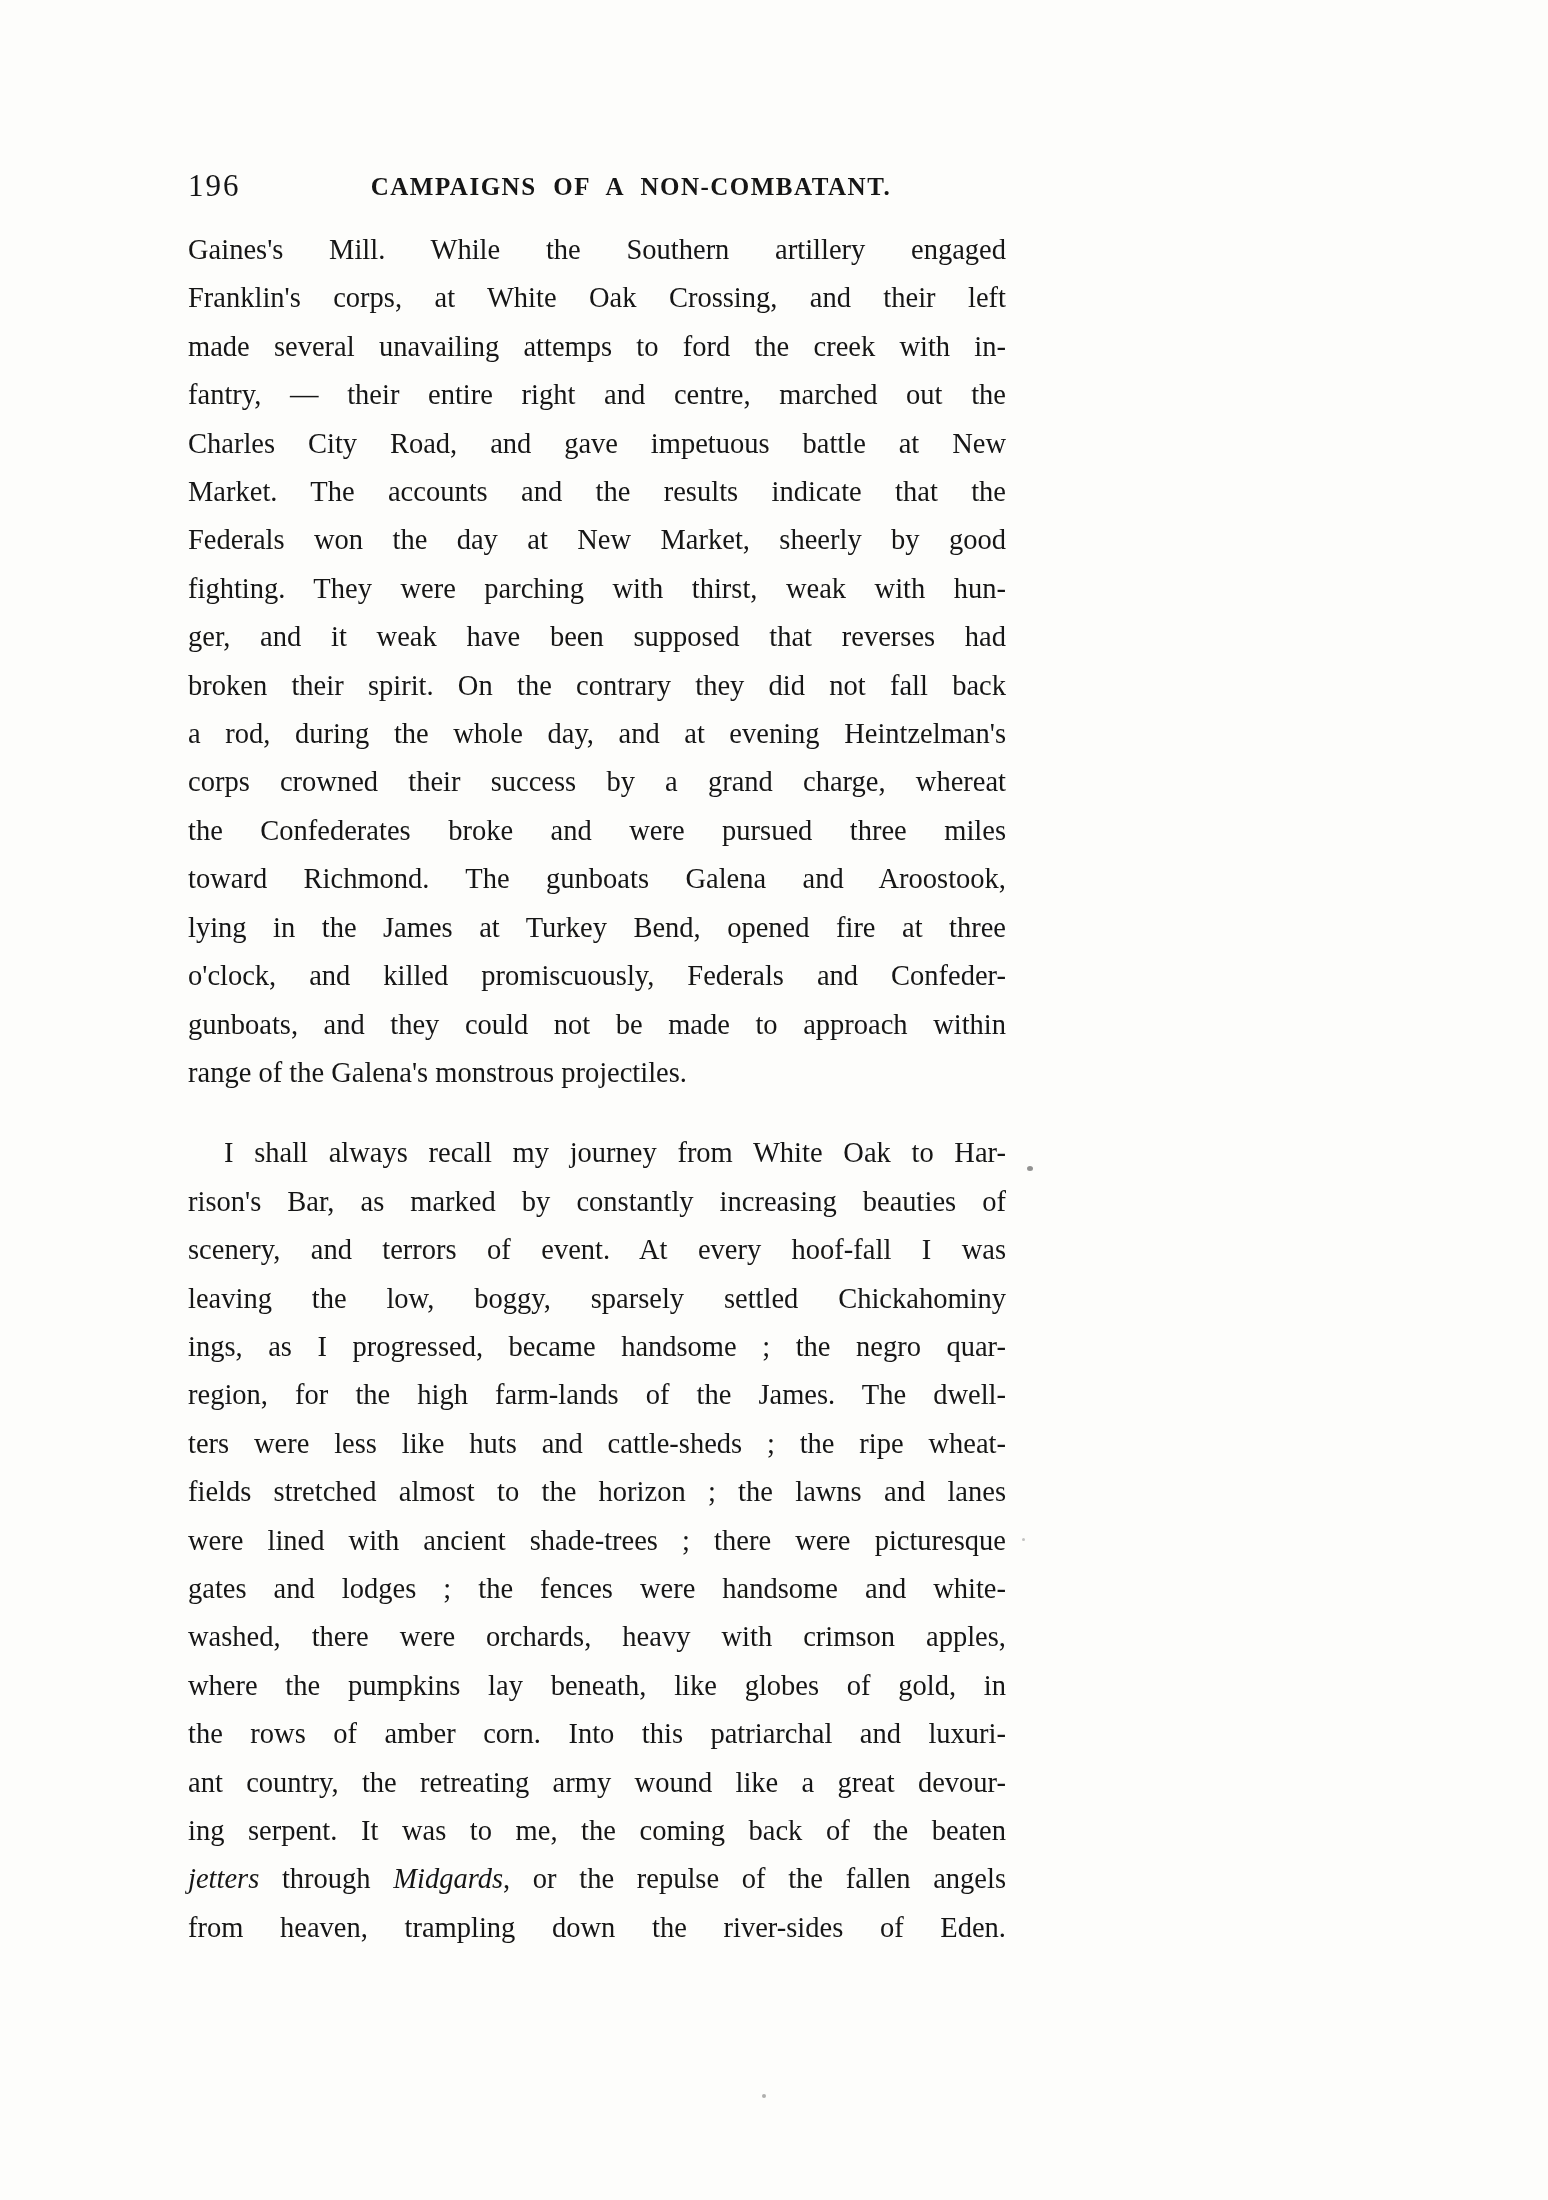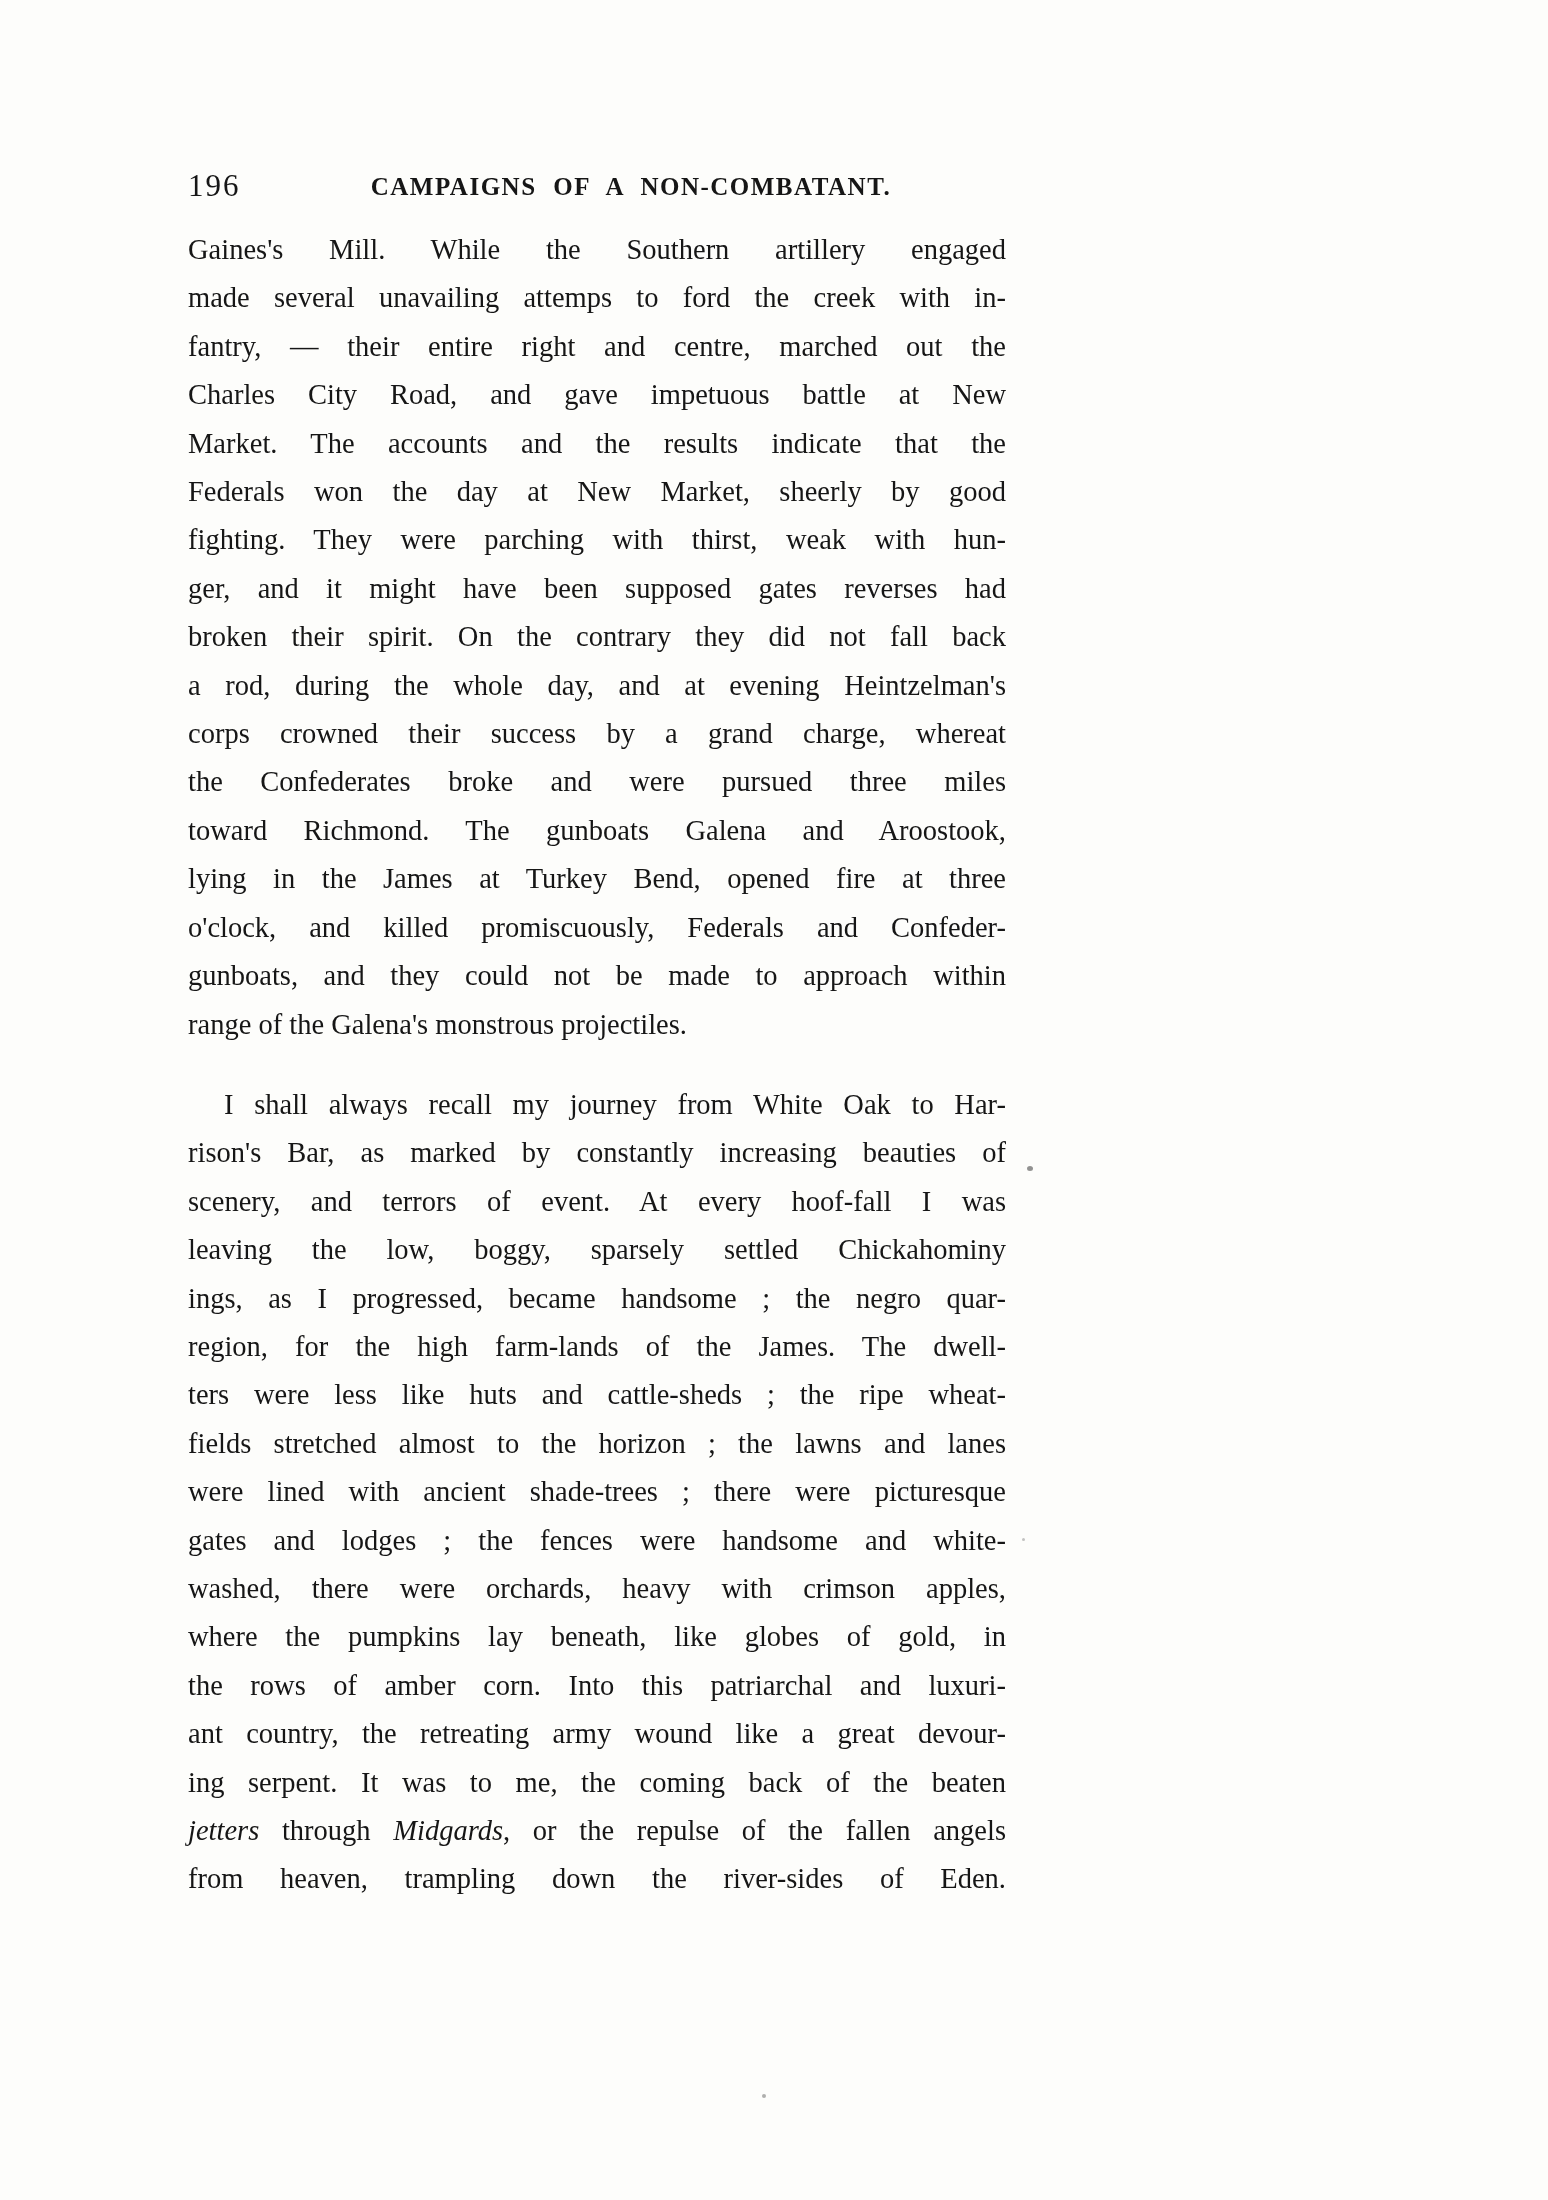--- a/index.html
+++ b/index.html
@@ -40,27 +40,28 @@
 </head>
 <body>
 
 <div class="page">
   <div class="header">
     <span class="pageno">196</span>
     <span class="running-title">CAMPAIGNS OF A NON-COMBATANT.</span>
   </div>
   <div class="body">
       <div class="line"><span>Gaines's Mill. While the Southern artillery engaged</span></div>
+      <div class="line"><span>Franklin's corps, at White Oak Crossing, and their left</span></div>
       <div class="line"><span>made several unavailing attemps to ford the creek with in-</span></div>
       <div class="line"><span>fantry, — their entire right and centre, marched out the</span></div>
       <div class="line"><span>Charles City Road, and gave impetuous battle at New</span></div>
       <div class="line"><span>Market. The accounts and the results indicate that the</span></div>
       <div class="line"><span>Federals won the day at New Market, sheerly by good</span></div>
       <div class="line"><span>fighting. They were parching with thirst, weak with hun-</span></div>
-      <div class="line"><span>ger, and it might have been supposed gates reverses had</span></div>
+      <div class="line"><span>ger, and it weak have been supposed that reverses had</span></div>
       <div class="line"><span>broken their spirit. On the contrary they did not fall back</span></div>
       <div class="line"><span>a rod, during the whole day, and at evening Heintzelman's</span></div>
       <div class="line"><span>corps crowned their success by a grand charge, whereat</span></div>
       <div class="line"><span>the Confederates broke and were pursued three miles</span></div>
       <div class="line"><span>toward Richmond. The gunboats Galena and Aroostook,</span></div>
       <div class="line"><span>lying in the James at Turkey Bend, opened fire at three</span></div>
       <div class="line"><span>o'clock, and killed promiscuously, Federals and Confeder-</span></div>
       <div class="line"><span>gunboats, and they could not be made to approach within</span></div>
       <div class="line flush"><span>range of the Galena's monstrous projectiles.</span></div>
       <div class="line indent"><span>I shall always recall my journey from White Oak to Har-</span></div>

